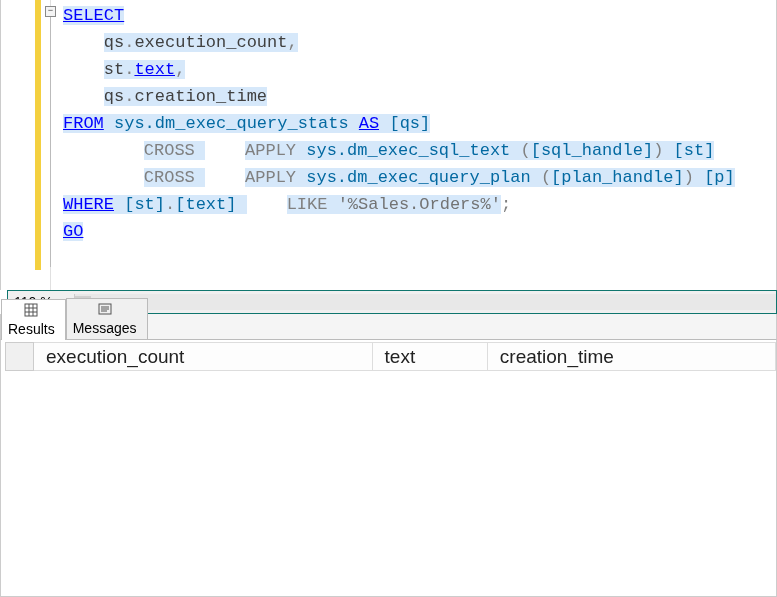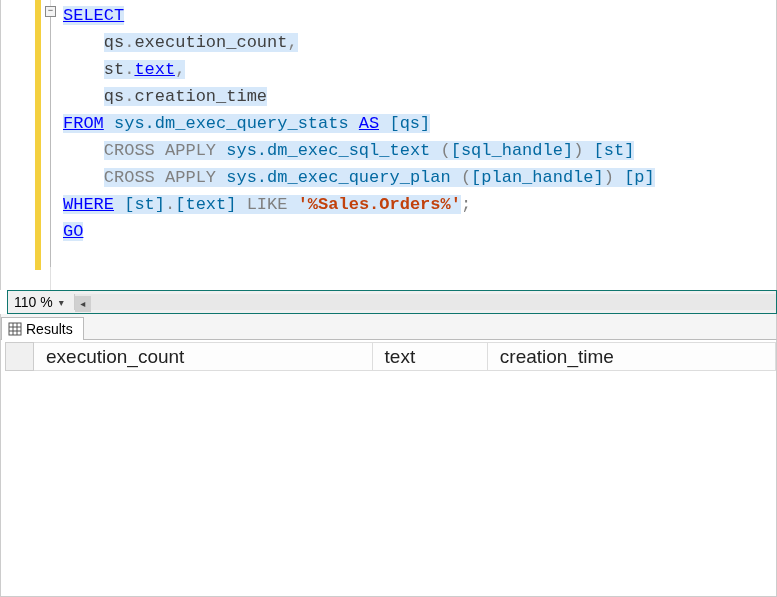--- a/index.html
+++ b/index.html
@@ -61,23 +61,23 @@
       flex: 1;
       padding: 2px 0 2px 12px;
       line-height: 27px;
       white-space: pre;
       background: #fff;
     }
     .code-line { display: block; }
     .hl { background: #d6e8fa; }
     .kw-blue { color: #0000ff; text-decoration: underline; }
     .kw-green { color: #0369a1; }
-    .kw-gray { color: #808080; }
+    .kw-gray { color: #808080; margin-left: 40px; }
     .kw-teal { color: #0369a1; }
-    .str-red { color: #c2410c; font-weight: bold; }
+    .str-red { color: #737373; }
     .punct { color: #808080; }
     .plain { color: #404040; }
     
     .zoom-bar {
       height: 24px;
       background: #f0f0f0;
       border: 1px solid #0f766e;
       display: flex;
       align-items: center;
       font-family: 'Segoe UI', Arial, sans-serif;
@@ -131,20 +131,21 @@
       border: 1px solid #bbb;
       border-bottom: none;
       background: #fff;
       margin-right: 0;
       display: flex;
       align-items: center;
       gap: 4px;
       cursor: pointer;
       position: relative;
       top: 1px;
+      flex-direction: column;
     }
     .tab.inactive {
       background: #f0f0f0;
       top: 0;
     }
     .tab-icon {
       width: 14px;
       height: 14px;
       display: inline-flex;
       align-items: center;
@@ -209,20 +210,31 @@
       <svg viewBox="0 0 14 14">
           <rect x="1" y="1" width="12" height="12" fill="none" stroke="#555" stroke-width="1"></rect>
           <line x1="1" y1="5" x2="13" y2="5" stroke="#555"></line>
           <line x1="1" y1="9" x2="13" y2="9" stroke="#555"></line>
           <line x1="5" y1="1" x2="5" y2="13" stroke="#555"></line>
           <line x1="9" y1="1" x2="9" y2="13" stroke="#555"></line>
         </svg>
     </span>
     <span>Results</span>
   </div>
+  <div class="tab inactive">
+    <span class="tab-icon">
+      <svg viewBox="0 0 14 14">
+          <rect x="1" y="2" width="12" height="10" fill="none" stroke="#555" stroke-width="1"></rect>
+          <line x1="3" y1="5" x2="11" y2="5" stroke="#555"></line>
+          <line x1="3" y1="7" x2="11" y2="7" stroke="#555"></line>
+          <line x1="3" y1="9" x2="9" y2="9" stroke="#555"></line>
+        </svg>
+    </span>
+    <span>Messages</span>
+  </div>
 </div>
 
 <div class="results-region">
   <table class="results-grid">
     <tbody>
         <tr>
       <th class="row-header"></th>
       <th class="col-header">execution_count</th>
       <th class="col-header">text</th>
       <th class="col-header">creation_time</th>

